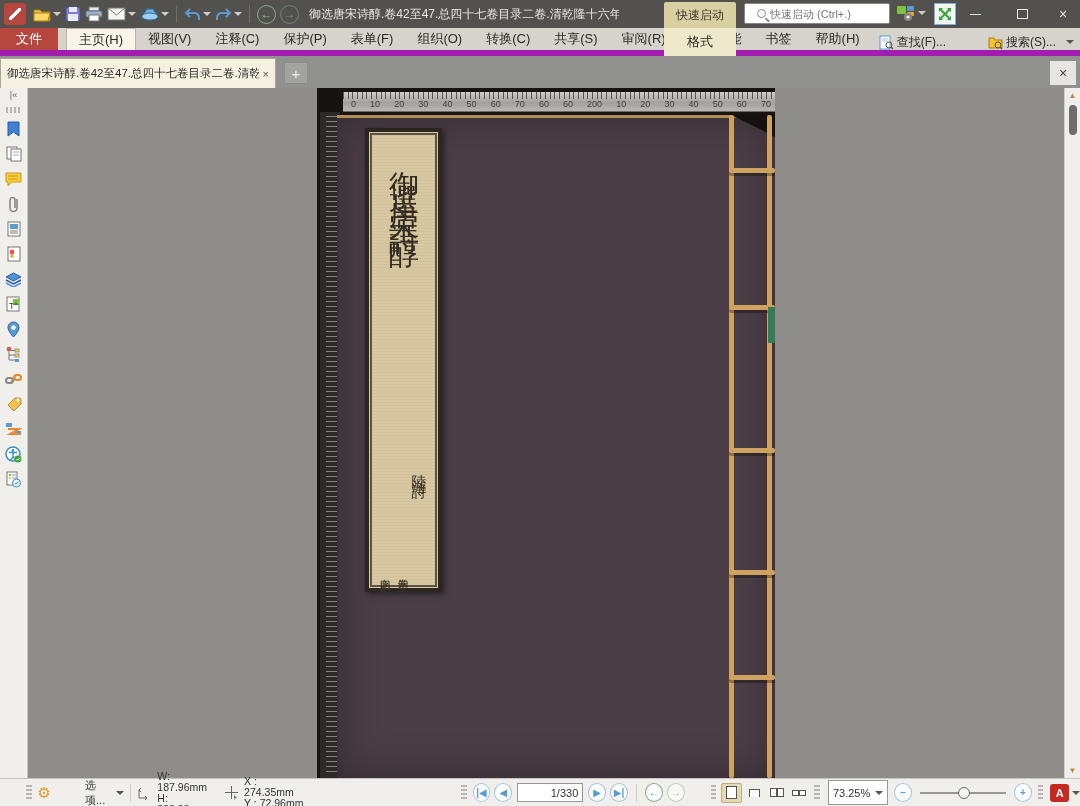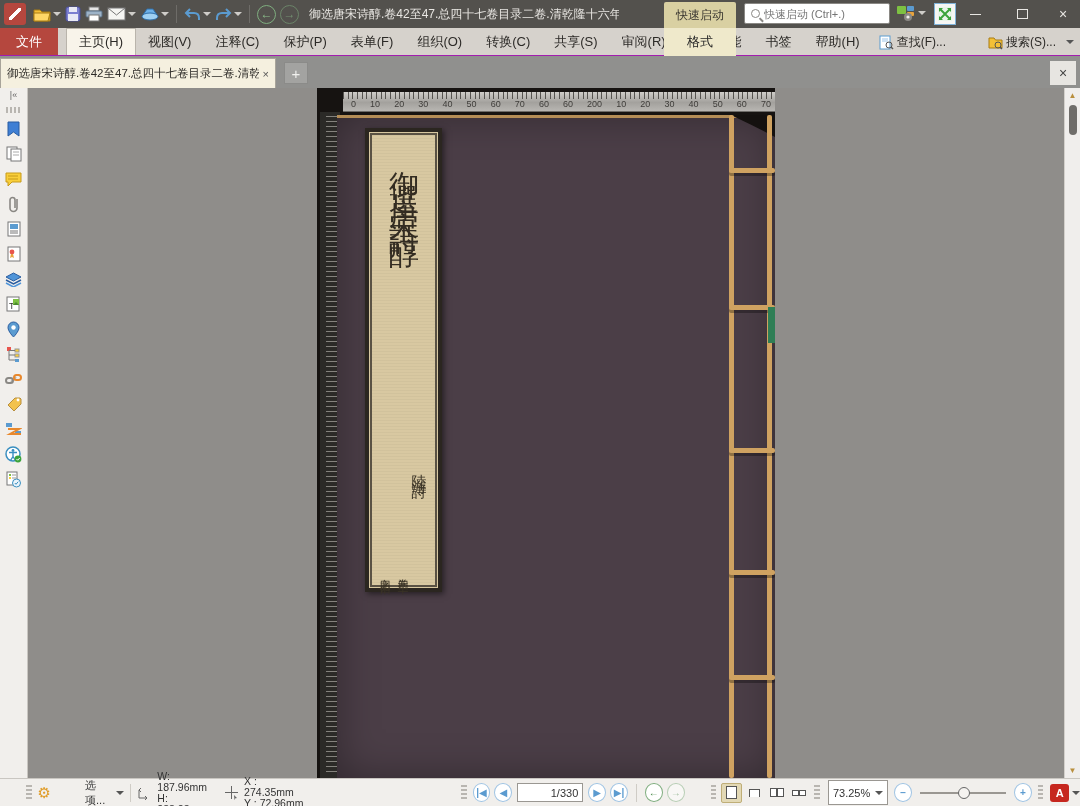--- a/index.html
+++ b/index.html
@@ -12,32 +12,32 @@
   .app-logo::after { content:""; position:absolute; left:5px; top:5px; width:12px; height:12px;
      background:linear-gradient(135deg, transparent 40%, #fff 40%, #fff 60%, transparent 60%); }
   .tb-btn { height:24px; display:flex; align-items:center; padding:0 2px; border-radius:2px; }
   .chev { width:0; height:0; border-left:4px solid transparent; border-right:4px solid transparent; border-top:4px solid #cfcdc9; margin-left:2px; }
   .sep-v { width:1px; height:18px; background:#6e6c68; margin:0 5px; }
   .circ { width:19px; height:19px; border-radius:50%; border:1.5px solid #7fae7f; display:flex; align-items:center; justify-content:center; color:#8cc08c; font-weight:bold; font-size:12px; margin:0 2px; background:transparent; }
   .circ.dim { opacity:.55; }
   .doc-title { color:#e8e6e2; font-size:12px; margin-left:8px; white-space:nowrap; overflow:hidden; max-width:310px; }
   .handtool-tab { position:absolute; left:664px; top:2px; height:26px; width:72px; background:#d9d0a2; color:#3a3730;
      display:flex; align-items:center; justify-content:center; font-size:12px; border-radius:2px 2px 0 0; }
-  .quicksearch { position:absolute; left:744px; top:3px; width:146px; height:21px; background:#fff; border:1px solid #8a8884; border-radius:2px; display:flex; align-items:center; padding:0 6px; }
+  .quicksearch { position:absolute; left:744px; top:3px; width:146px; height:21px; background:#fff; border:1px solid #8a8884; border-radius:2px; display:flex; align-items:center; padding:0 12px; }
   .quicksearch input { border:none; outline:none; width:118px; font-size:11px; color:#444; background:transparent; font-family:inherit; }
   .mag { width:9px; height:9px; border:1.5px solid #8a8884; border-radius:50%; position:relative; margin-right:4px; flex:none; }
   .mag::after { content:""; position:absolute; width:5px; height:1.5px; background:#8a8884; transform:rotate(45deg); left:7px; top:9px; }
   .ui-opts { position:absolute; left:896px; top:4px; display:flex; align-items:center; }
   .fullscr { position:absolute; left:934px; top:3px; width:22px; height:22px; background:#f6f6f4; border:1px solid #7fb2d8; display:flex; align-items:center; justify-content:center; }
   .winbtn { position:absolute; top:0; width:34px; height:28px; color:#e9e7e3; display:flex; align-items:center; justify-content:center; font-size:14px; }
   .min-glyph { width:11px; height:1px; background:#e9e7e3; }
   .max-glyph { width:11px; height:10px; border:1px solid #e9e7e3; }
 
   
-  .menubar { position:relative; height:28px; background:#d6d2cc; display:flex; align-items:stretch; border-bottom:1px solid #a21caf; }
+  .menubar { position:relative; height:28px; background:#d6d2cc; display:flex; align-items:stretch; border-bottom:6px solid #a21caf; }
   .menu-file { background:#b5473e; color:#fff; padding:0 16px; display:flex; align-items:center; font-size:13px; margin-right:8px; }
   .menu-item { padding:0 12px; display:flex; align-items:center; font-size:13px; color:#2c2a27; }
   .menu-item.active { background:#f8f4ea; border:1px solid #b9b4ab; border-bottom:none; }
   .format-tab { position:absolute; left:664px; top:0; height:28px; width:72px; background:#efe9cb; display:flex; align-items:center; justify-content:center; font-size:13px; }
   .menu-right { position:absolute; right:6px; top:0; height:28px; display:flex; align-items:center; gap:10px; font-size:12px; color:#2c2a27; }
   .mini-ic { width:15px; height:15px; display:inline-block; position:relative; margin-right:3px; }
   .dchev { width:0; height:0; border-left:4px solid transparent; border-right:4px solid transparent; border-top:4px solid #555; }
 
   
   .tabbar { position:relative; height:32px; background:#90908e; display:flex; align-items:flex-end; }

